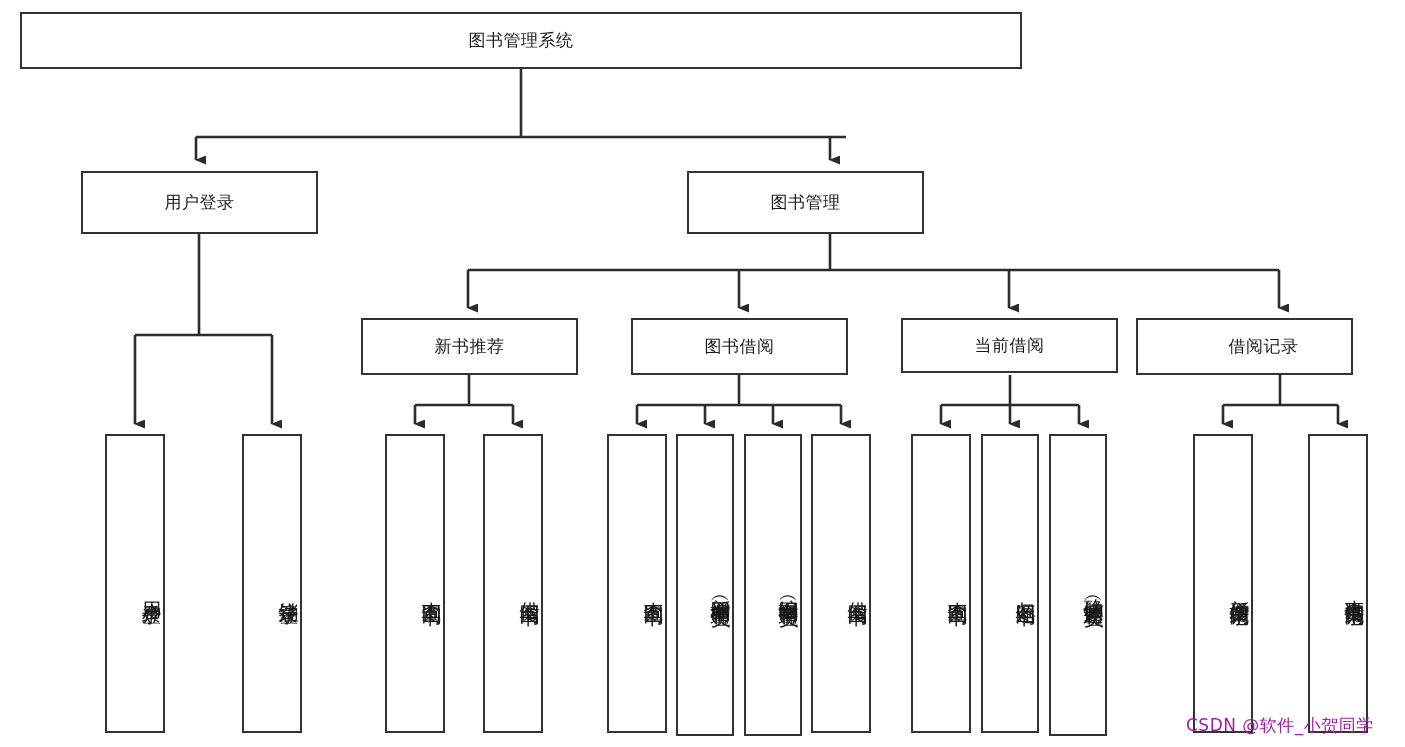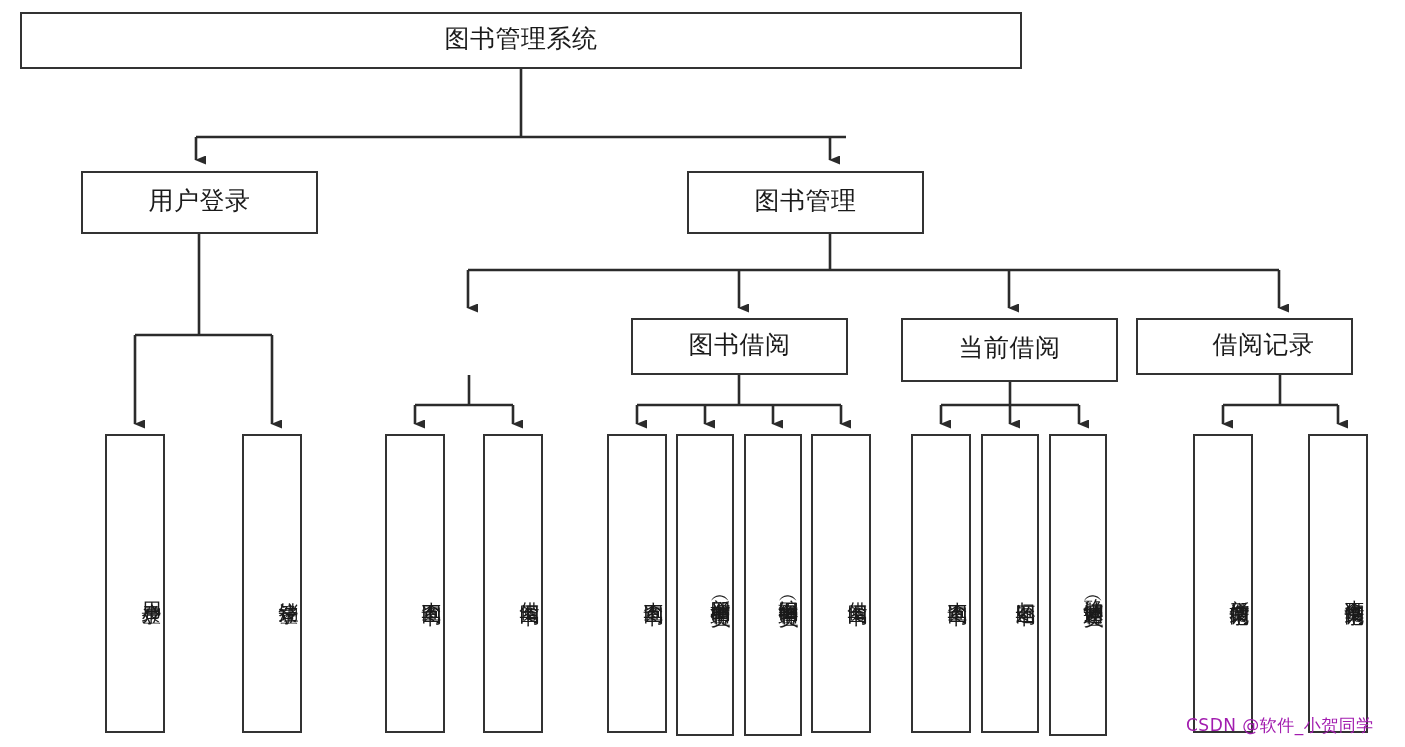--- a/index.html
+++ b/index.html
@@ -28,24 +28,23 @@
     position: absolute;
     box-sizing: border-box;
     background: #ffffff;
     border: 2.5px solid #333333;
     display: flex;
     align-items: center;
     justify-content: center;
     color: #1a1a1a;
   }
   .node.horiz {
-    font-size: 25px;
+    font-size: 17px;
     line-height: 1.1;
     letter-spacing: 0.5px;
-    font-family: Liberation Mono, monospace;
   }
   .node.vert {
     writing-mode: vertical-rl;
     text-orientation: upright;
     font-size: 20px;
     line-height: 1.12;
     letter-spacing: 1.5px;
     padding-top: 10px;
     align-items: flex-start;
     justify-content: center;
@@ -114,22 +113,23 @@
       <path d="M1223,405 L1223,424" marker-end="url(#arrowhead)"></path>
       <path d="M1338,405 L1338,424" marker-end="url(#arrowhead)"></path>
     </g>
   </svg>
 
   <div class="node horiz" style="left:20px; top:12px; width:1002px; height:57px;">图书管理系统</div>
 
   <div class="node horiz" style="left:81px; top:171px; width:237px; height:63px;">用户登录</div>
   <div class="node horiz" style="left:687px; top:171px; width:237px; height:63px;">图书管理</div>
 
+  <div class="node horiz" style="left:361px; top:318px; width:217px; height:57px;">新书推荐</div>
   <div class="node horiz" style="left:631px; top:318px; width:217px; height:57px;">图书借阅</div>
-  <div class="node horiz" style="left:901px; top:318px; width:217px; height:64px;">当前借阅</div>
+  <div class="node horiz" style="left:901px; top:318px; width:217px; height:55px;">当前借阅</div>
   <div class="node horiz" style="left:1136px; top:318px; width:217px; height:57px;padding-left:38px;">借阅记录</div>
 
   <div class="node vert" style="left:105px; top:434px; width:60px; height:299px;">用户登录</div>
   <div class="node vert" style="left:242px; top:434px; width:60px; height:299px;">注销登录</div>
 
   <div class="node vert" style="left:385px; top:434px; width:60px; height:299px;">查询图书</div>
   <div class="node vert" style="left:483px; top:434px; width:60px; height:299px;">借阅图书</div>
 
   <div class="node vert" style="left:607px; top:434px; width:60px; height:299px;">查询图书</div>
   <div class="node vert" style="left:676px; top:434px; width:58px; height:302px;">新增图书（管理员）</div>

